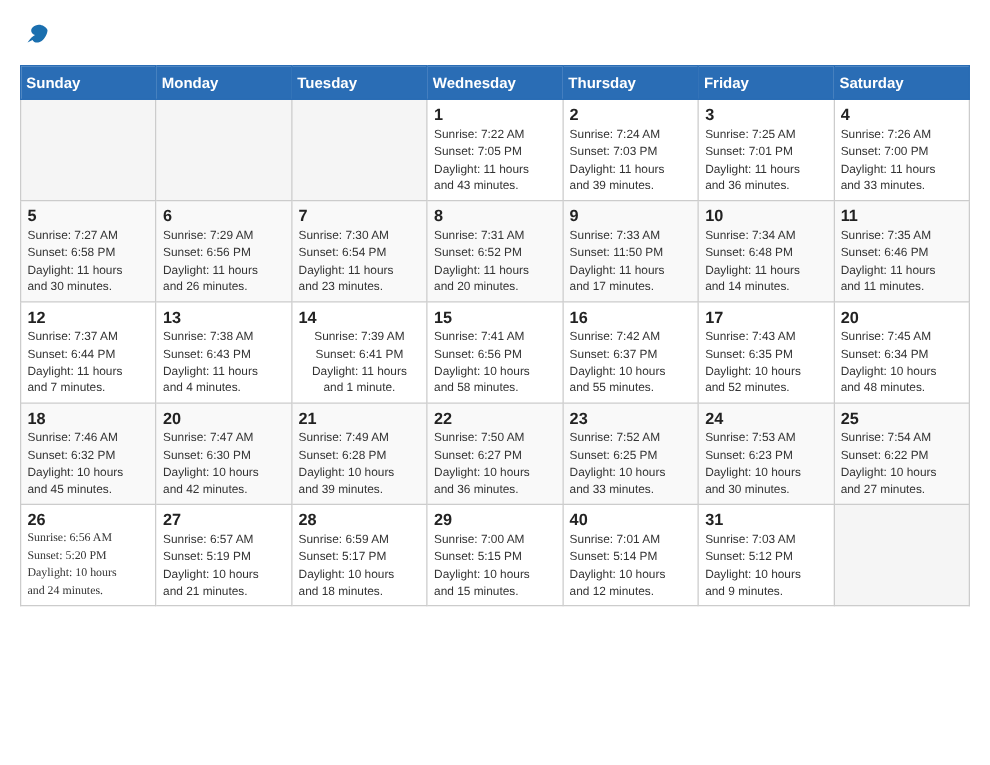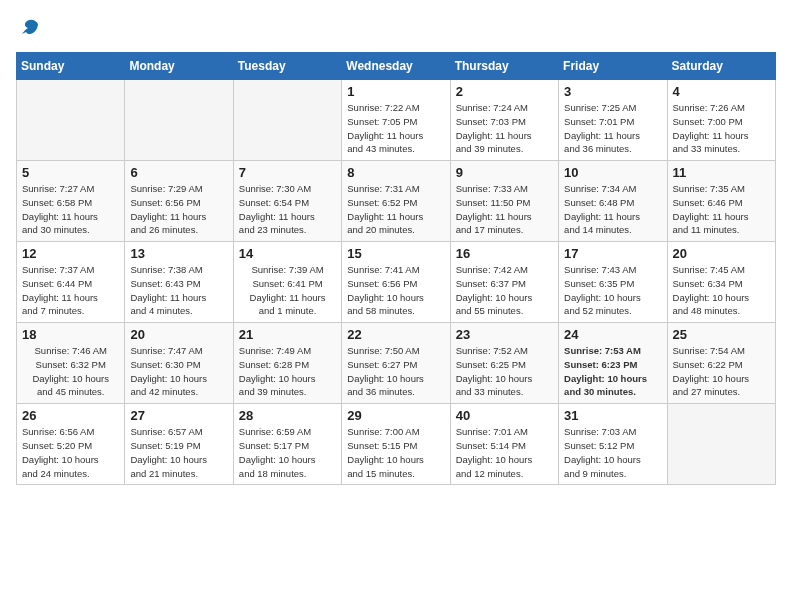--- a/index.html
+++ b/index.html
@@ -255,21 +255,21 @@
           <div class="day-number">20</div>
           <div class="day-info" style="white-space: pre-line;">Sunrise: 7:45 AM
 Sunset: 6:34 PM
 Daylight: 10 hours
 and 48 minutes.</div>
         </td>
       </tr>
       <tr>
         <td>
           <div class="day-number">18</div>
-          <div class="day-info" style="white-space: pre-line; text-align: center;">Sunrise: 7:46 AM
+          <div class="day-info" style="white-space: pre-line;">Sunrise: 7:46 AM
 Sunset: 6:32 PM
 Daylight: 10 hours
 and 45 minutes.</div>
         </td>
         <td>
           <div class="day-number">20</div>
           <div class="day-info" style="white-space: pre-line;">Sunrise: 7:47 AM
 Sunset: 6:30 PM
 Daylight: 10 hours
 and 42 minutes.</div>
@@ -290,37 +290,37 @@
         </td>
         <td>
           <div class="day-number">23</div>
           <div class="day-info" style="white-space: pre-line;">Sunrise: 7:52 AM
 Sunset: 6:25 PM
 Daylight: 10 hours
 and 33 minutes.</div>
         </td>
         <td>
           <div class="day-number">24</div>
-          <div class="day-info" style="white-space: pre-line; font-weight: bold;">Sunrise: 7:53 AM
+          <div class="day-info" style="white-space: pre-line;">Sunrise: 7:53 AM
 Sunset: 6:23 PM
 Daylight: 10 hours
 and 30 minutes.</div>
         </td>
         <td>
           <div class="day-number">25</div>
           <div class="day-info" style="white-space: pre-line;">Sunrise: 7:54 AM
 Sunset: 6:22 PM
 Daylight: 10 hours
 and 27 minutes.</div>
         </td>
       </tr>
       <tr>
         <td>
           <div class="day-number">26</div>
-          <div class="day-info" style="white-space: pre-line;">Sunrise: 6:56 AM
+          <div class="day-info" style="white-space: pre-line; font-family: Liberation Serif, serif;">Sunrise: 6:56 AM
 Sunset: 5:20 PM
 Daylight: 10 hours
 and 24 minutes.</div>
         </td>
         <td>
           <div class="day-number">27</div>
           <div class="day-info" style="white-space: pre-line;">Sunrise: 6:57 AM
 Sunset: 5:19 PM
 Daylight: 10 hours
 and 21 minutes.</div>

